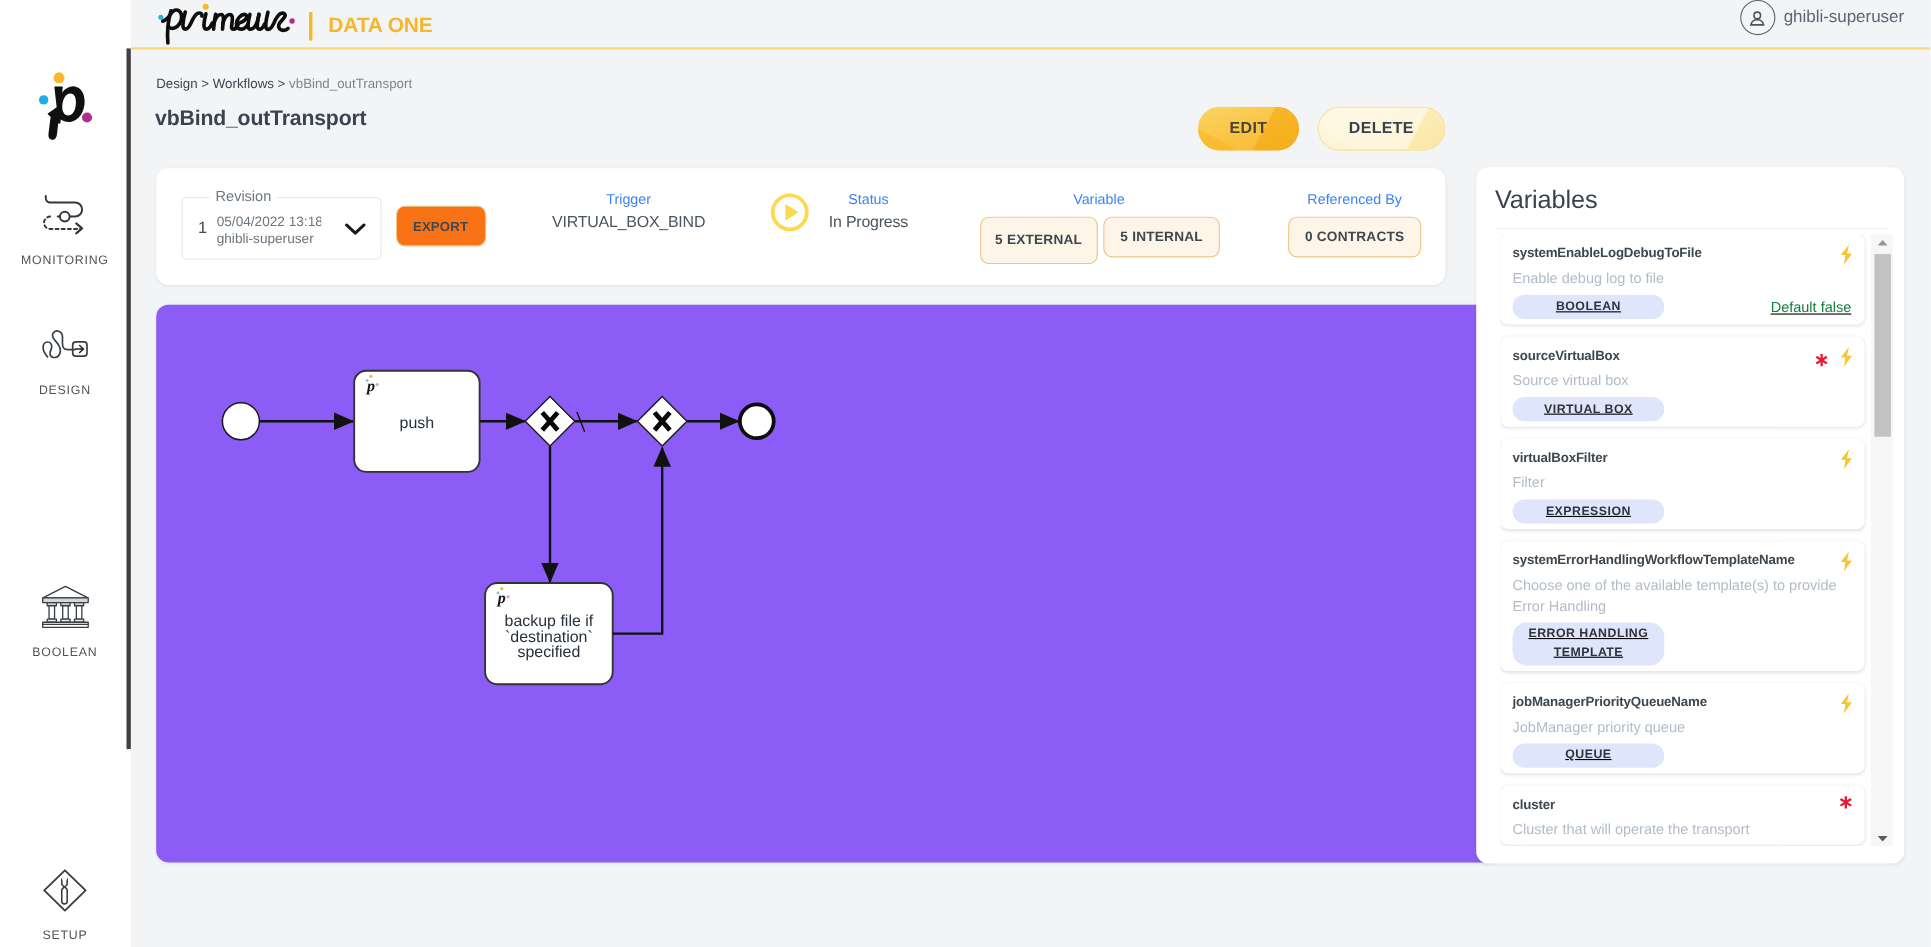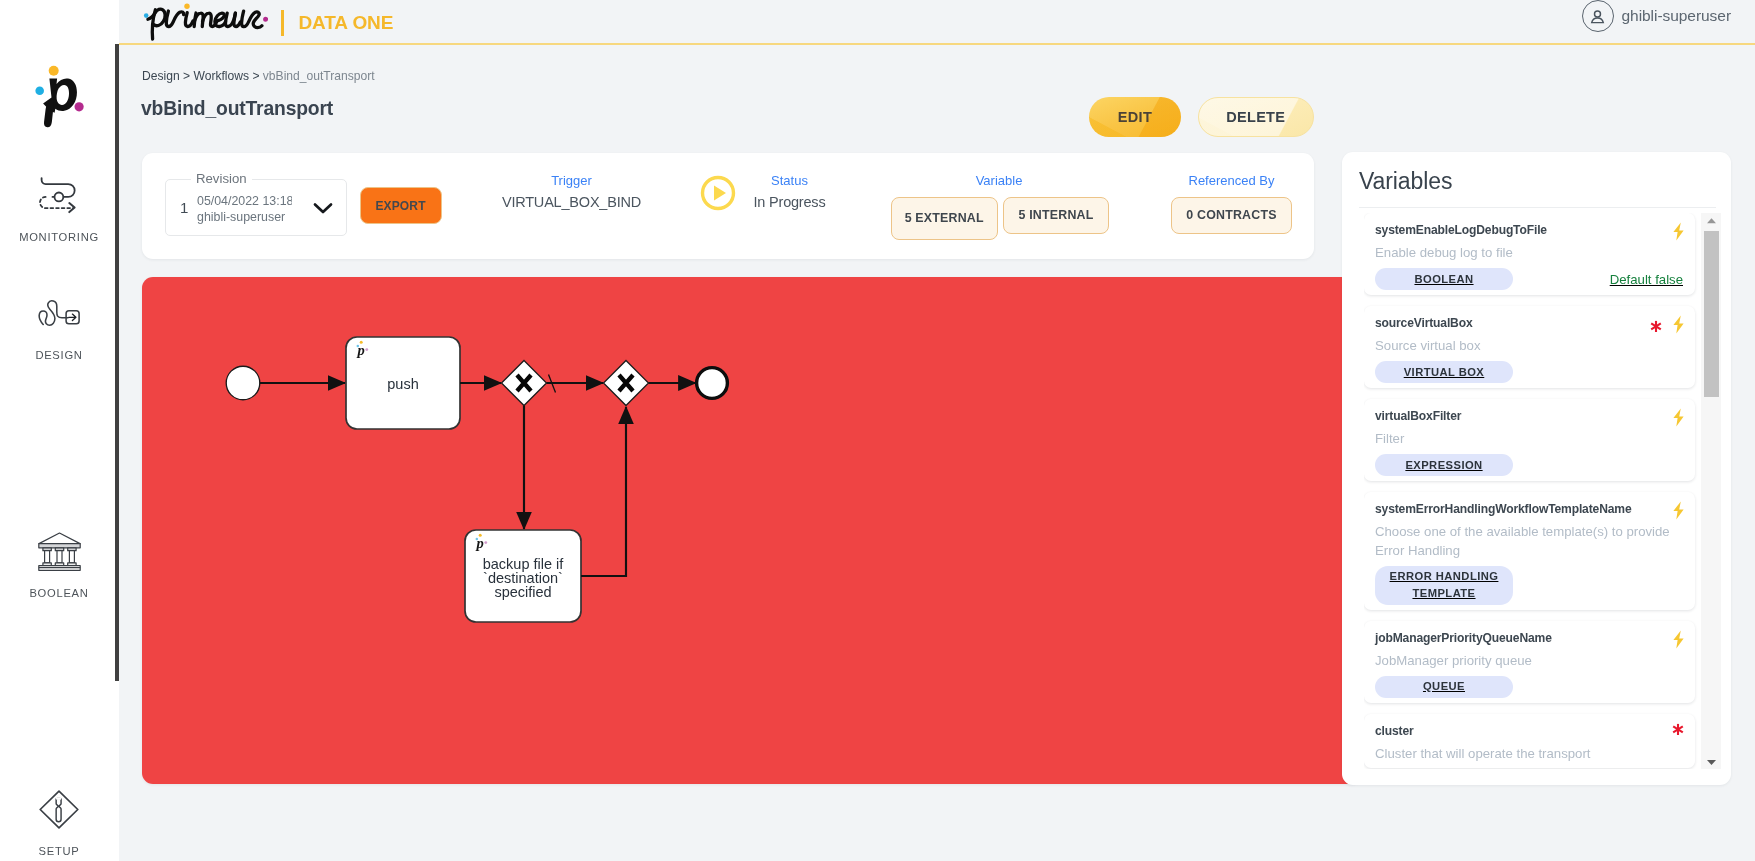--- a/index.html
+++ b/index.html
@@ -86,23 +86,22 @@
   .kv-value { font-size:14.5px; color:#4b555f; margin-top:5px; line-height:18px; letter-spacing:-0.2px;}
   .pillbtn {
     border:1px solid #edc488; border-radius:8px; background:#fdf5e8;
     color:#3f464d; font-size:12.4px; font-weight:bold; letter-spacing:.2px; cursor:pointer;
     font-family:"Liberation Sans", sans-serif; padding:0;
   }
 
   
   .diagram-panel {
     position:absolute; left:23px; top:232px; width:1220px; height:507px;
-    background:#ef4444; border-radius:11px; box-shadow:0 1px 3px rgba(30,40,55,.07);
+    background:#8b5cf6; border-radius:11px; box-shadow:0 1px 3px rgba(30,40,55,.07);
     overflow:hidden;
-    text-align:center;
   }
 
   
   .vars-panel {
     position:absolute; left:1223px; top:107px; width:389px; height:633px;
     background:#fff; border-radius:11px; box-shadow:0 1px 3px rgba(30,40,55,.07);
   }
   .vars-title { position:absolute; left:17px; top:16px; font-size:23px; color:#39434d; letter-spacing:-0.1px;}
   .vars-divider { position:absolute; left:16.7px; top:55.3px; width:357px; height:1px; background:#eceef0; }
   .vars-scroll {

